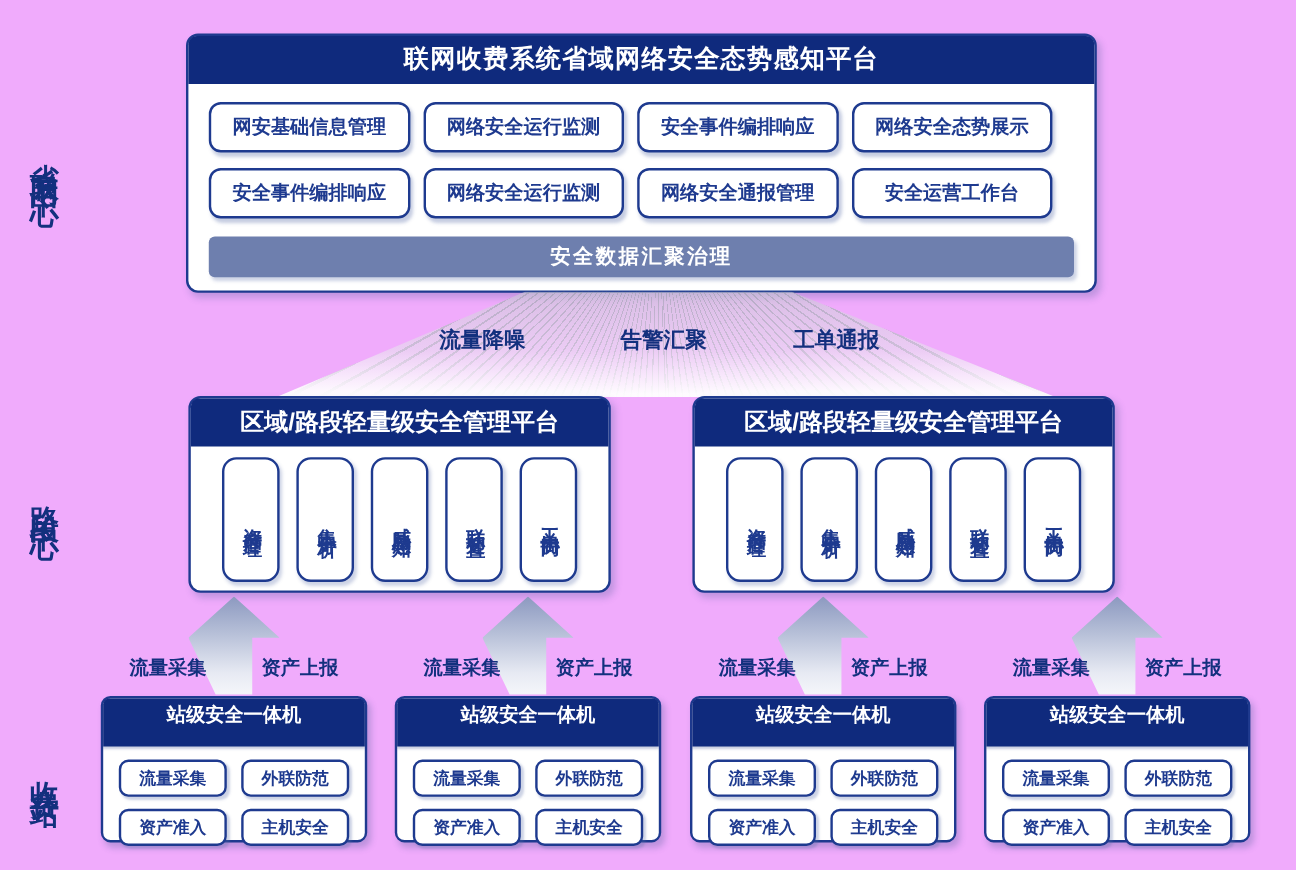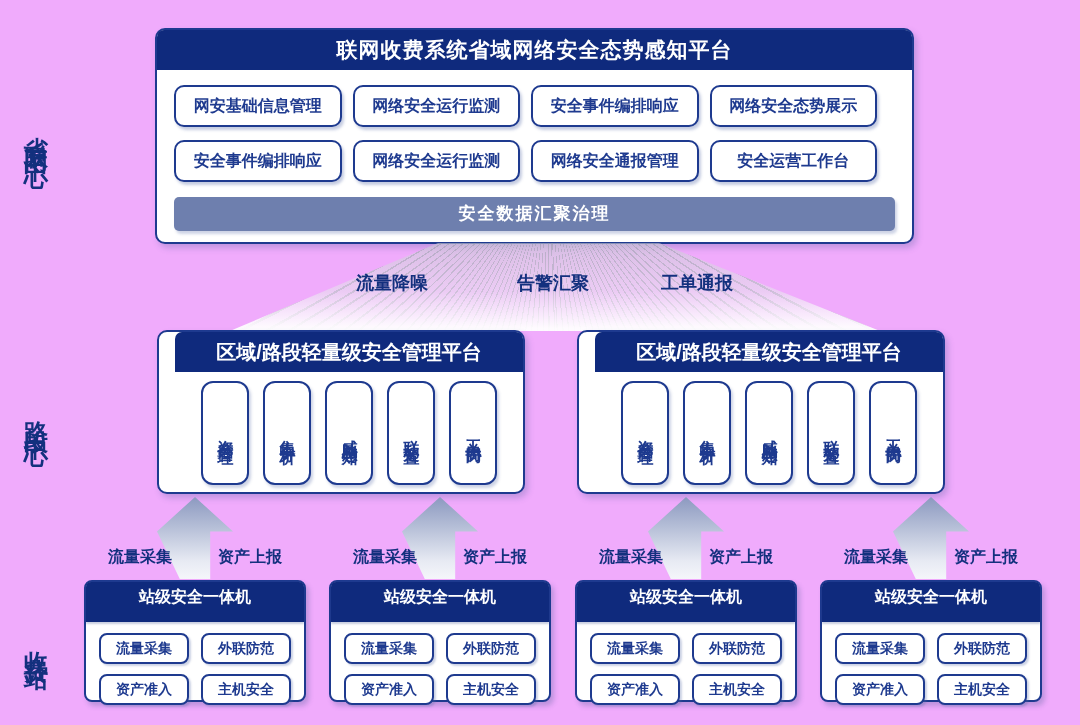--- a/index.html
+++ b/index.html
@@ -48,21 +48,21 @@
     background:
       linear-gradient(180deg,rgba(255,255,255,0) 0%,rgba(255,255,255,.25) 55%,rgba(255,255,255,.95) 97%),
       repeating-conic-gradient(from 177.5deg at 49% -80%,rgba(150,153,168,.5) 0deg .45deg,rgba(255,255,255,0) .45deg 2.1deg),
       linear-gradient(180deg,rgba(200,202,212,.6),rgba(235,236,242,.2));
   }
   .flow-label{
     position:absolute;top:271px;width:96px;text-align:center;
     font-size:18px;font-weight:bold;color:#13307e;
   }
   
-  .sect{top:330px;width:348px;height:160px;padding-left:16px;}
+  .sect{top:330px;width:348px;height:160px;}
   .sect .panel-head{height:40px;line-height:40px;font-size:20px;}
   .vrow{display:flex;justify-content:center;gap:14px;padding-top:9px;}
   .vpill{
     width:44px;height:100px;border:2px solid #1e3a8f;border-radius:12px;background:#fff;
     display:flex;align-items:center;justify-content:center;
     writing-mode:vertical-rl;text-orientation:upright;
     font-size:16px;font-weight:600;color:#1e3a8f;letter-spacing:3px;
     box-shadow:2px 3px 3px rgba(90,110,170,.3);
   }
   
@@ -115,21 +115,21 @@
       <div class="cell">网络安全态势展示</div>
       <div class="cell">安全事件编排响应</div>
       <div class="cell">网络安全运行监测</div>
       <div class="cell">网络安全通报管理</div>
       <div class="cell">安全运营工作台</div>
     </div>
     <div class="data-bar">安全数据汇聚治理</div>
   </div>
 
   <div class="fan"></div>
-  <div class="flow-label" style="left:344px;text-align:center;">流量降噪</div>
+  <div class="flow-label" style="left:354px;text-align:center;">流量降噪</div>
   <div class="flow-label" style="left:505px;">告警汇聚</div>
   <div class="flow-label" style="left:649px;">工单通报</div>
 
   <div class="panel sect" style="left:157px;">
     <div class="panel-head">区域/路段轻量级安全管理平台</div>
     <div class="vrow">
       <div class="vpill">资产管理</div>
       <div class="vpill">集中分析</div>
       <div class="vpill">威胁感知</div>
       <div class="vpill">联动处置</div>

